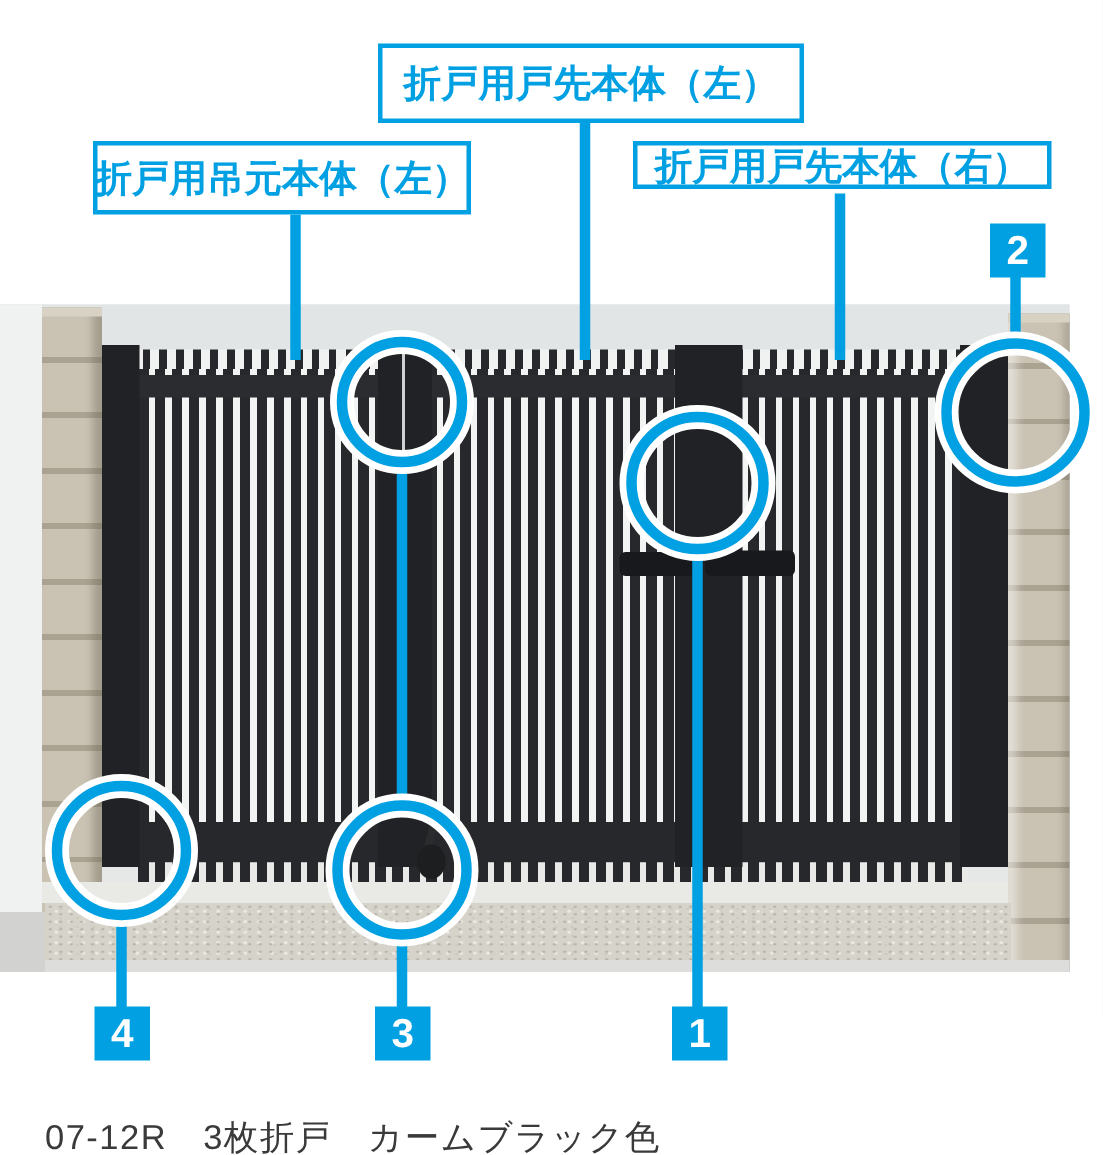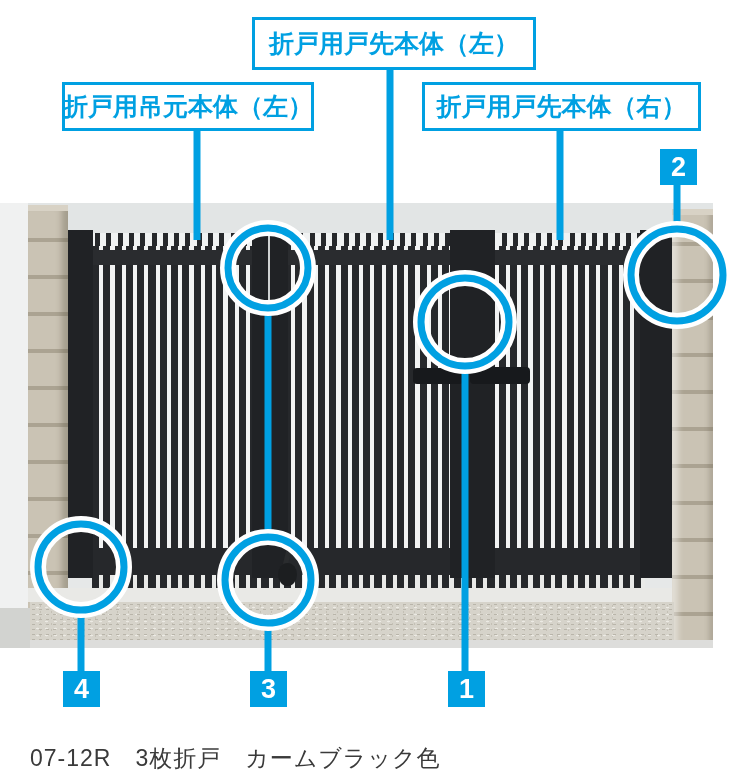--- a/index.html
+++ b/index.html
@@ -44,21 +44,21 @@
   .gravel{position:absolute;left:30px;top:399px;width:644px;height:38px;background-color:#d6d3ca;
     background-image:radial-gradient(#b9b5aa 1px,transparent 1.4px),radial-gradient(#eceae4 1px,transparent 1.4px),radial-gradient(#c4c0b5 1px,transparent 1.2px);
     background-size:7px 5px,9px 7px,11px 6px;background-position:0 0,3px 2px,5px 1px;}
   .front-strip{position:absolute;left:0;top:437px;width:713px;height:8px;background:#dddddb;}
   .walkway{position:absolute;left:0;top:405px;width:30px;height:40px;background:#d2d3d0;}
 
   
   #overlay{position:absolute;left:0;top:0;width:735px;height:770px;pointer-events:none;}
   .label-box{position:absolute;box-sizing:border-box;background:#ffffff;border:3px solid #00a0e2;
     color:#00a0e2;font-weight:bold;font-size:25px;letter-spacing:0px;
-    display:flex;align-items:center;justify-content:center;white-space:nowrap;}
+    display:flex;align-items:center;justify-content:center;white-space:nowrap;margin-top:12px;}
   .marker{position:absolute;width:37px;height:36px;background:#00a0e2;color:#ffffff;
     font-weight:bold;font-size:27px;display:flex;align-items:center;justify-content:center;}
   #caption{position:absolute;left:30px;top:743px;font-size:23px;color:#3a3a3a;letter-spacing:1px;}
 </style>
 </head>
 <body>
 
 <div id="stage">
 
   <div id="photo">
@@ -119,21 +119,21 @@
       <circle cx="268" cy="580" r="43" stroke="#00a0e2" stroke-width="7"></circle>
     </g>
   </svg>
 
   <div class="label-box" style="left:252px;top:17px;width:284px;height:53px;">
     <span>折戸用戸先本体（左）</span>
   </div>
   <div class="label-box" style="left:62px;top:82px;width:252px;height:49px;align-items:center;">
     <span>折戸用吊元本体（左）</span>
   </div>
-  <div class="label-box" style="left:422px;top:82px;width:279px;height:49px;">
+  <div class="label-box" style="left:422px;top:82px;width:279px;height:32px;">
     <span>折戸用戸先本体（右）</span>
   </div>
 
   <div class="marker" style="left:660px;top:149px;">
     <span>2</span>
   </div>
   <div class="marker" style="left:63px;top:671px;">
     <span>4</span>
   </div>
   <div class="marker" style="left:250px;top:671px;">

